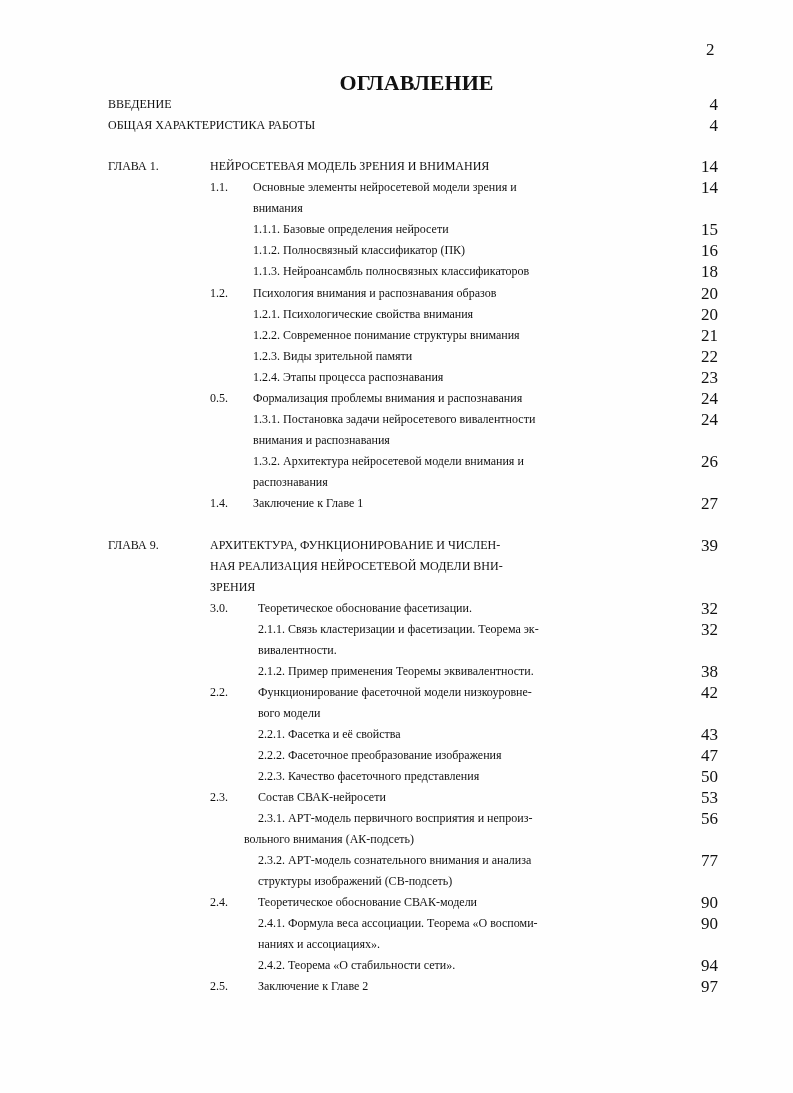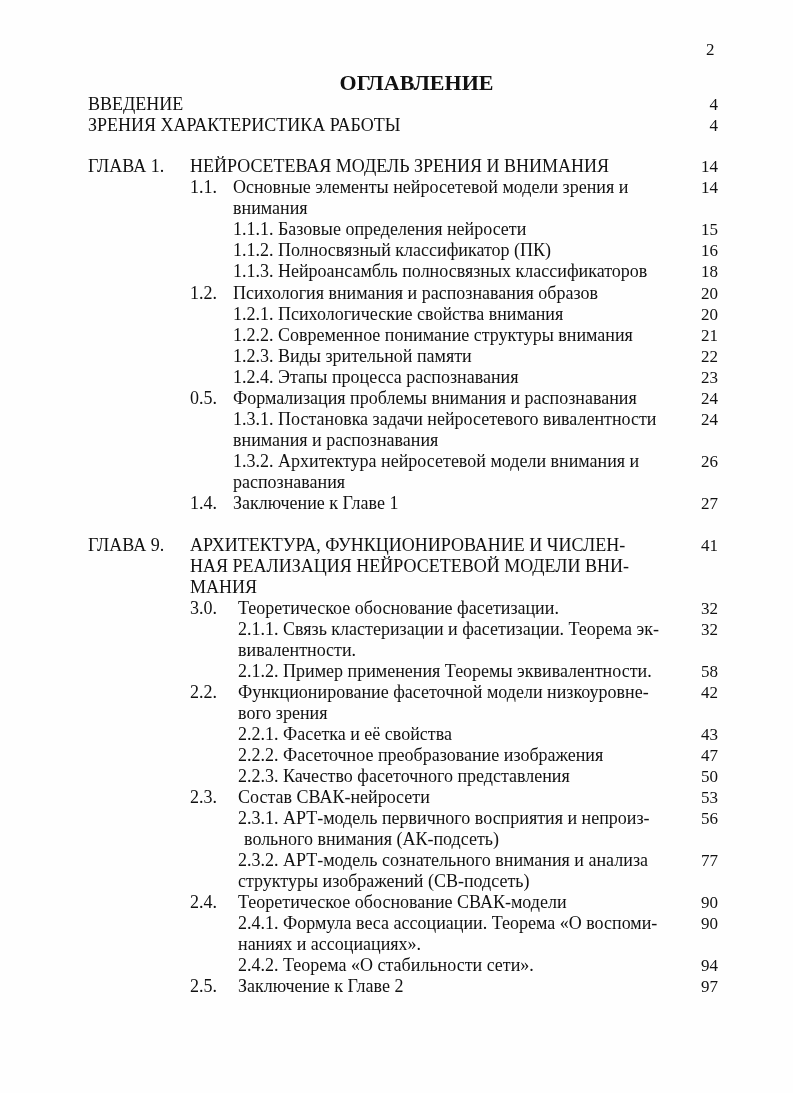--- a/index.html
+++ b/index.html
@@ -1,31 +1,31 @@
 <!DOCTYPE html>
 <html><head>
 <meta charset="utf-8">
 <style>
   html, body { margin: 0; padding: 0; background: #fefefe; }
   body { width: 793px; height: 1093px; position: relative; overflow: hidden;
          font-family: "Liberation Serif", "DejaVu Serif", serif; color: #111; }
-  .abs { position: absolute; white-space: nowrap; font-size: 18px; line-height: 21px; }
+  .abs { position: absolute; white-space: nowrap; font-size: 12px; line-height: 21px; margin-left: 20px; }
   .pg { position: absolute; font-size: 17px; line-height: 21px; text-align: right; width: 40px; }
   .title { position: absolute; left: 0; width: 833px; text-align: center; font-weight: bold; font-size: 22px; top: 70px; }
   .pnum { position: absolute; top: 40px; left: 706px; font-size: 17px; }
 </style>
 </head>
 <body>
 
 <div class="pnum">2</div>
 <div class="title">ОГЛАВЛЕНИЕ</div>
 
 <div class="abs" style="left:88px;top:94px">ВВЕДЕНИЕ</div>
 <div class="pg" style="left:678px;top:94px">4</div>
-<div class="abs" style="left:88px;top:115px">ЗРЕНИЯ ХАРАКТЕРИСТИКА РАБОТЫ</div>
+<div class="abs" style="left:88px;top:115px">ОБЩАЯ ХАРАКТЕРИСТИКА РАБОТЫ</div>
 <div class="pg" style="left:678px;top:115px">4</div>
 
 <div class="abs" style="left:88px;top:156px">ГЛАВА 1.</div>
 <div class="abs" style="left:190px;top:156px">НЕЙРОСЕТЕВАЯ МОДЕЛЬ ЗРЕНИЯ И ВНИМАНИЯ</div>
 <div class="pg" style="left:678px;top:156px">14</div>
 
 <div class="abs" style="left:190px;top:177px">1.1.</div>
 <div class="abs" style="left:233px;top:177px">Основные элементы нейросетевой модели зрения  и</div>
 <div class="abs" style="left:233px;top:198px">внимания</div>
 <div class="pg" style="left:678px;top:177px">14</div>
@@ -62,52 +62,52 @@
 <div class="abs" style="left:233px;top:472px">распознавания</div>
 <div class="pg" style="left:678px;top:451px">26</div>
 
 <div class="abs" style="left:190px;top:493px">1.4.</div>
 <div class="abs" style="left:233px;top:493px">Заключение к Главе 1</div>
 <div class="pg" style="left:678px;top:493px">27</div>
 
 <div class="abs" style="left:88px;top:535px">ГЛАВА 9.</div>
 <div class="abs" style="left:190px;top:535px">АРХИТЕКТУРА, ФУНКЦИОНИРОВАНИЕ И ЧИСЛЕН-</div>
 <div class="abs" style="left:190px;top:556px">НАЯ РЕАЛИЗАЦИЯ НЕЙРОСЕТЕВОЙ МОДЕЛИ ВНИ-</div>
-<div class="abs" style="left:190px;top:577px">МАНИЯ</div>
-<div class="pg" style="left:678px;top:535px">41</div>
+<div class="abs" style="left:190px;top:577px">ЗРЕНИЯ</div>
+<div class="pg" style="left:678px;top:535px">39</div>
 
 <div class="abs" style="left:190px;top:598px">3.0.</div>
 <div class="abs" style="left:238px;top:598px">Теоретическое обоснование фасетизации.</div>
 <div class="pg" style="left:678px;top:598px">32</div>
 
 <div class="abs" style="left:238px;top:619px">2.1.1. Связь кластеризации и фасетизации. Теорема эк-</div>
 <div class="abs" style="left:238px;top:640px">вивалентности.</div>
 <div class="pg" style="left:678px;top:619px">32</div>
 
 <div class="abs" style="left:238px;top:661px">2.1.2. Пример применения Теоремы эквивалентности.</div>
-<div class="pg" style="left:678px;top:661px">58</div>
+<div class="pg" style="left:678px;top:661px">38</div>
 
 <div class="abs" style="left:190px;top:682px">2.2.</div>
 <div class="abs" style="left:238px;top:682px">Функционирование фасеточной модели низкоуровне-</div>
-<div class="abs" style="left:238px;top:703px">вого зрения</div>
+<div class="abs" style="left:238px;top:703px">вого модели</div>
 <div class="pg" style="left:678px;top:682px">42</div>
 
 <div class="abs" style="left:238px;top:724px">2.2.1. Фасетка и её свойства</div>
 <div class="pg" style="left:678px;top:724px">43</div>
 <div class="abs" style="left:238px;top:745px">2.2.2. Фасеточное преобразование изображения</div>
 <div class="pg" style="left:678px;top:745px">47</div>
 <div class="abs" style="left:238px;top:766px">2.2.3. Качество фасеточного представления</div>
 <div class="pg" style="left:678px;top:766px">50</div>
 
 <div class="abs" style="left:190px;top:787px">2.3.</div>
 <div class="abs" style="left:238px;top:787px">Состав СВАК-нейросети</div>
 <div class="pg" style="left:678px;top:787px">53</div>
 
 <div class="abs" style="left:238px;top:808px">2.3.1. АРТ-модель первичного восприятия и непроиз-</div>
-<div class="abs" style="left:244px;top:829px">вольного внимания (АК-подсеть)</div>
+<div class="abs" style="left:224px;top:829px">вольного внимания (АК-подсеть)</div>
 <div class="pg" style="left:678px;top:808px">56</div>
 
 <div class="abs" style="left:238px;top:850px">2.3.2. АРТ-модель сознательного внимания и анализа</div>
 <div class="abs" style="left:238px;top:871px">структуры изображений (СВ-подсеть)</div>
 <div class="pg" style="left:678px;top:850px">77</div>
 
 <div class="abs" style="left:190px;top:892px">2.4.</div>
 <div class="abs" style="left:238px;top:892px">Теоретическое обоснование СВАК-модели</div>
 <div class="pg" style="left:678px;top:892px">90</div>
 

